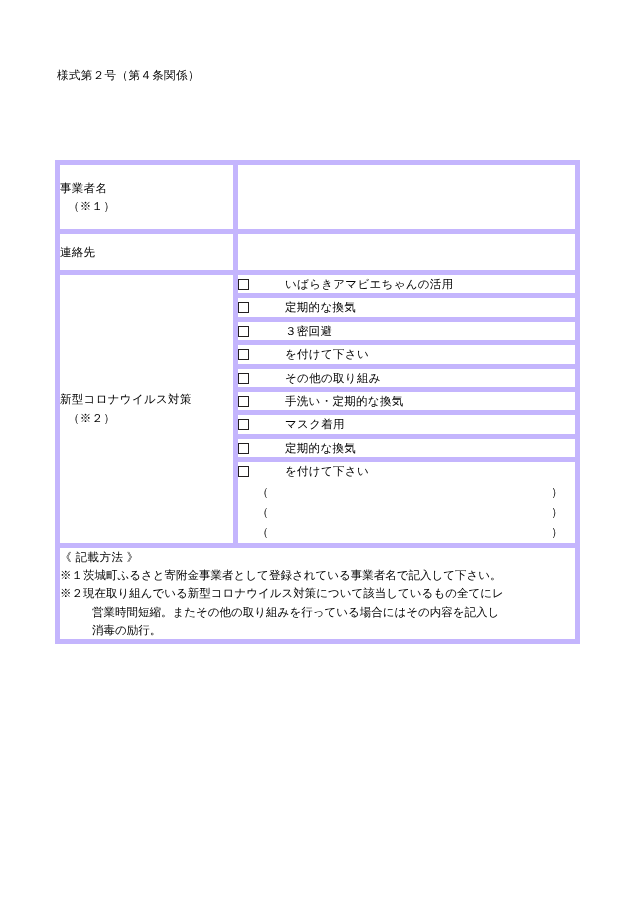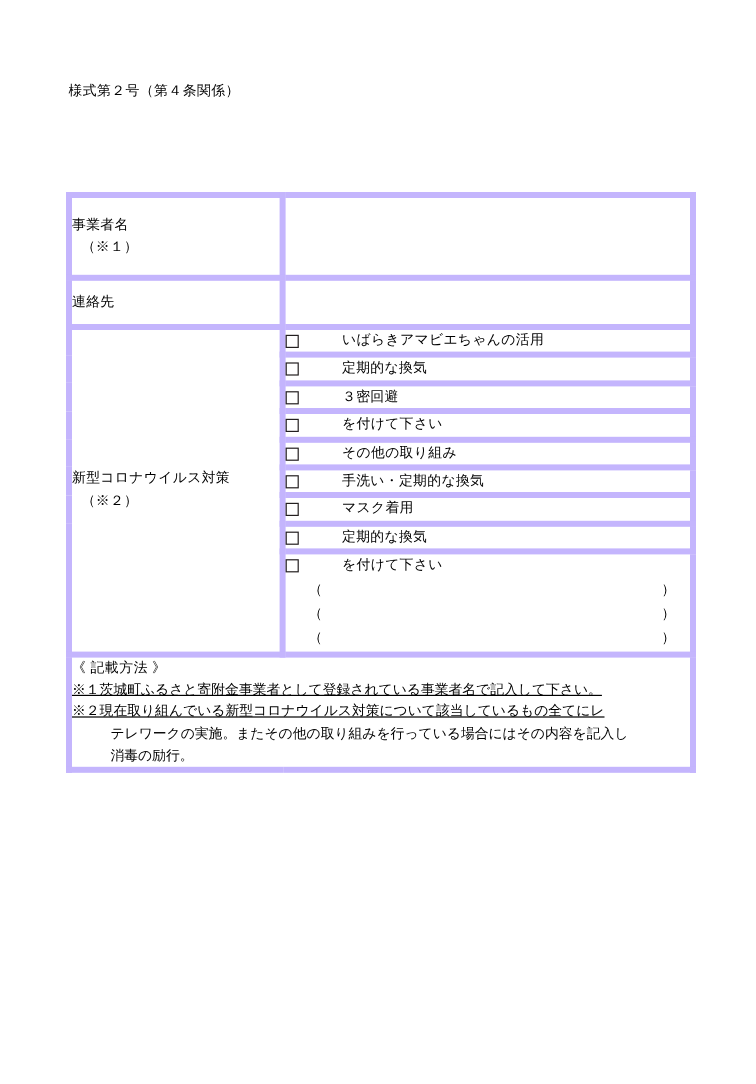--- a/index.html
+++ b/index.html
@@ -123,21 +123,20 @@
     line-height: 1.75;
   }
   .notes-title {
     letter-spacing: 0.5px;
     margin-bottom: 11px;
     font-family: Liberation Serif, serif;
   }
   .note-item {
     display: block;
     text-indent: 0;
-    text-decoration: underline;
   }
   .note-cont {
     display: block;
     padding-left: 32px;
   }
 </style>
 </head>
 <body>
 
 <div class="page">
@@ -255,20 +254,20 @@
             </span>
           </div>
         </td>
       </tr>
 
       <tr>
         <td class="notes-cell" colspan="2">
           <span class="notes-title">《 記載方法 》</span>
           <span class="note-item">※１茨城町ふるさと寄附金事業者として登録されている事業者名で記入して下さい。</span>
           <span class="note-item">※２現在取り組んでいる新型コロナウイルス対策について該当しているもの全てにレ</span>
-          <span class="note-cont">テレワークの実施。またその他の取り組みを行っている場合にはその内容を記入し</span>
+          <span class="note-cont">営業時間短縮。またその他の取り組みを行っている場合にはその内容を記入し</span>
           <span class="note-cont">消毒の励行。</span>
         </td>
       </tr>
     </tbody>
   </table>
 
 </div>
 
 </body></html>

